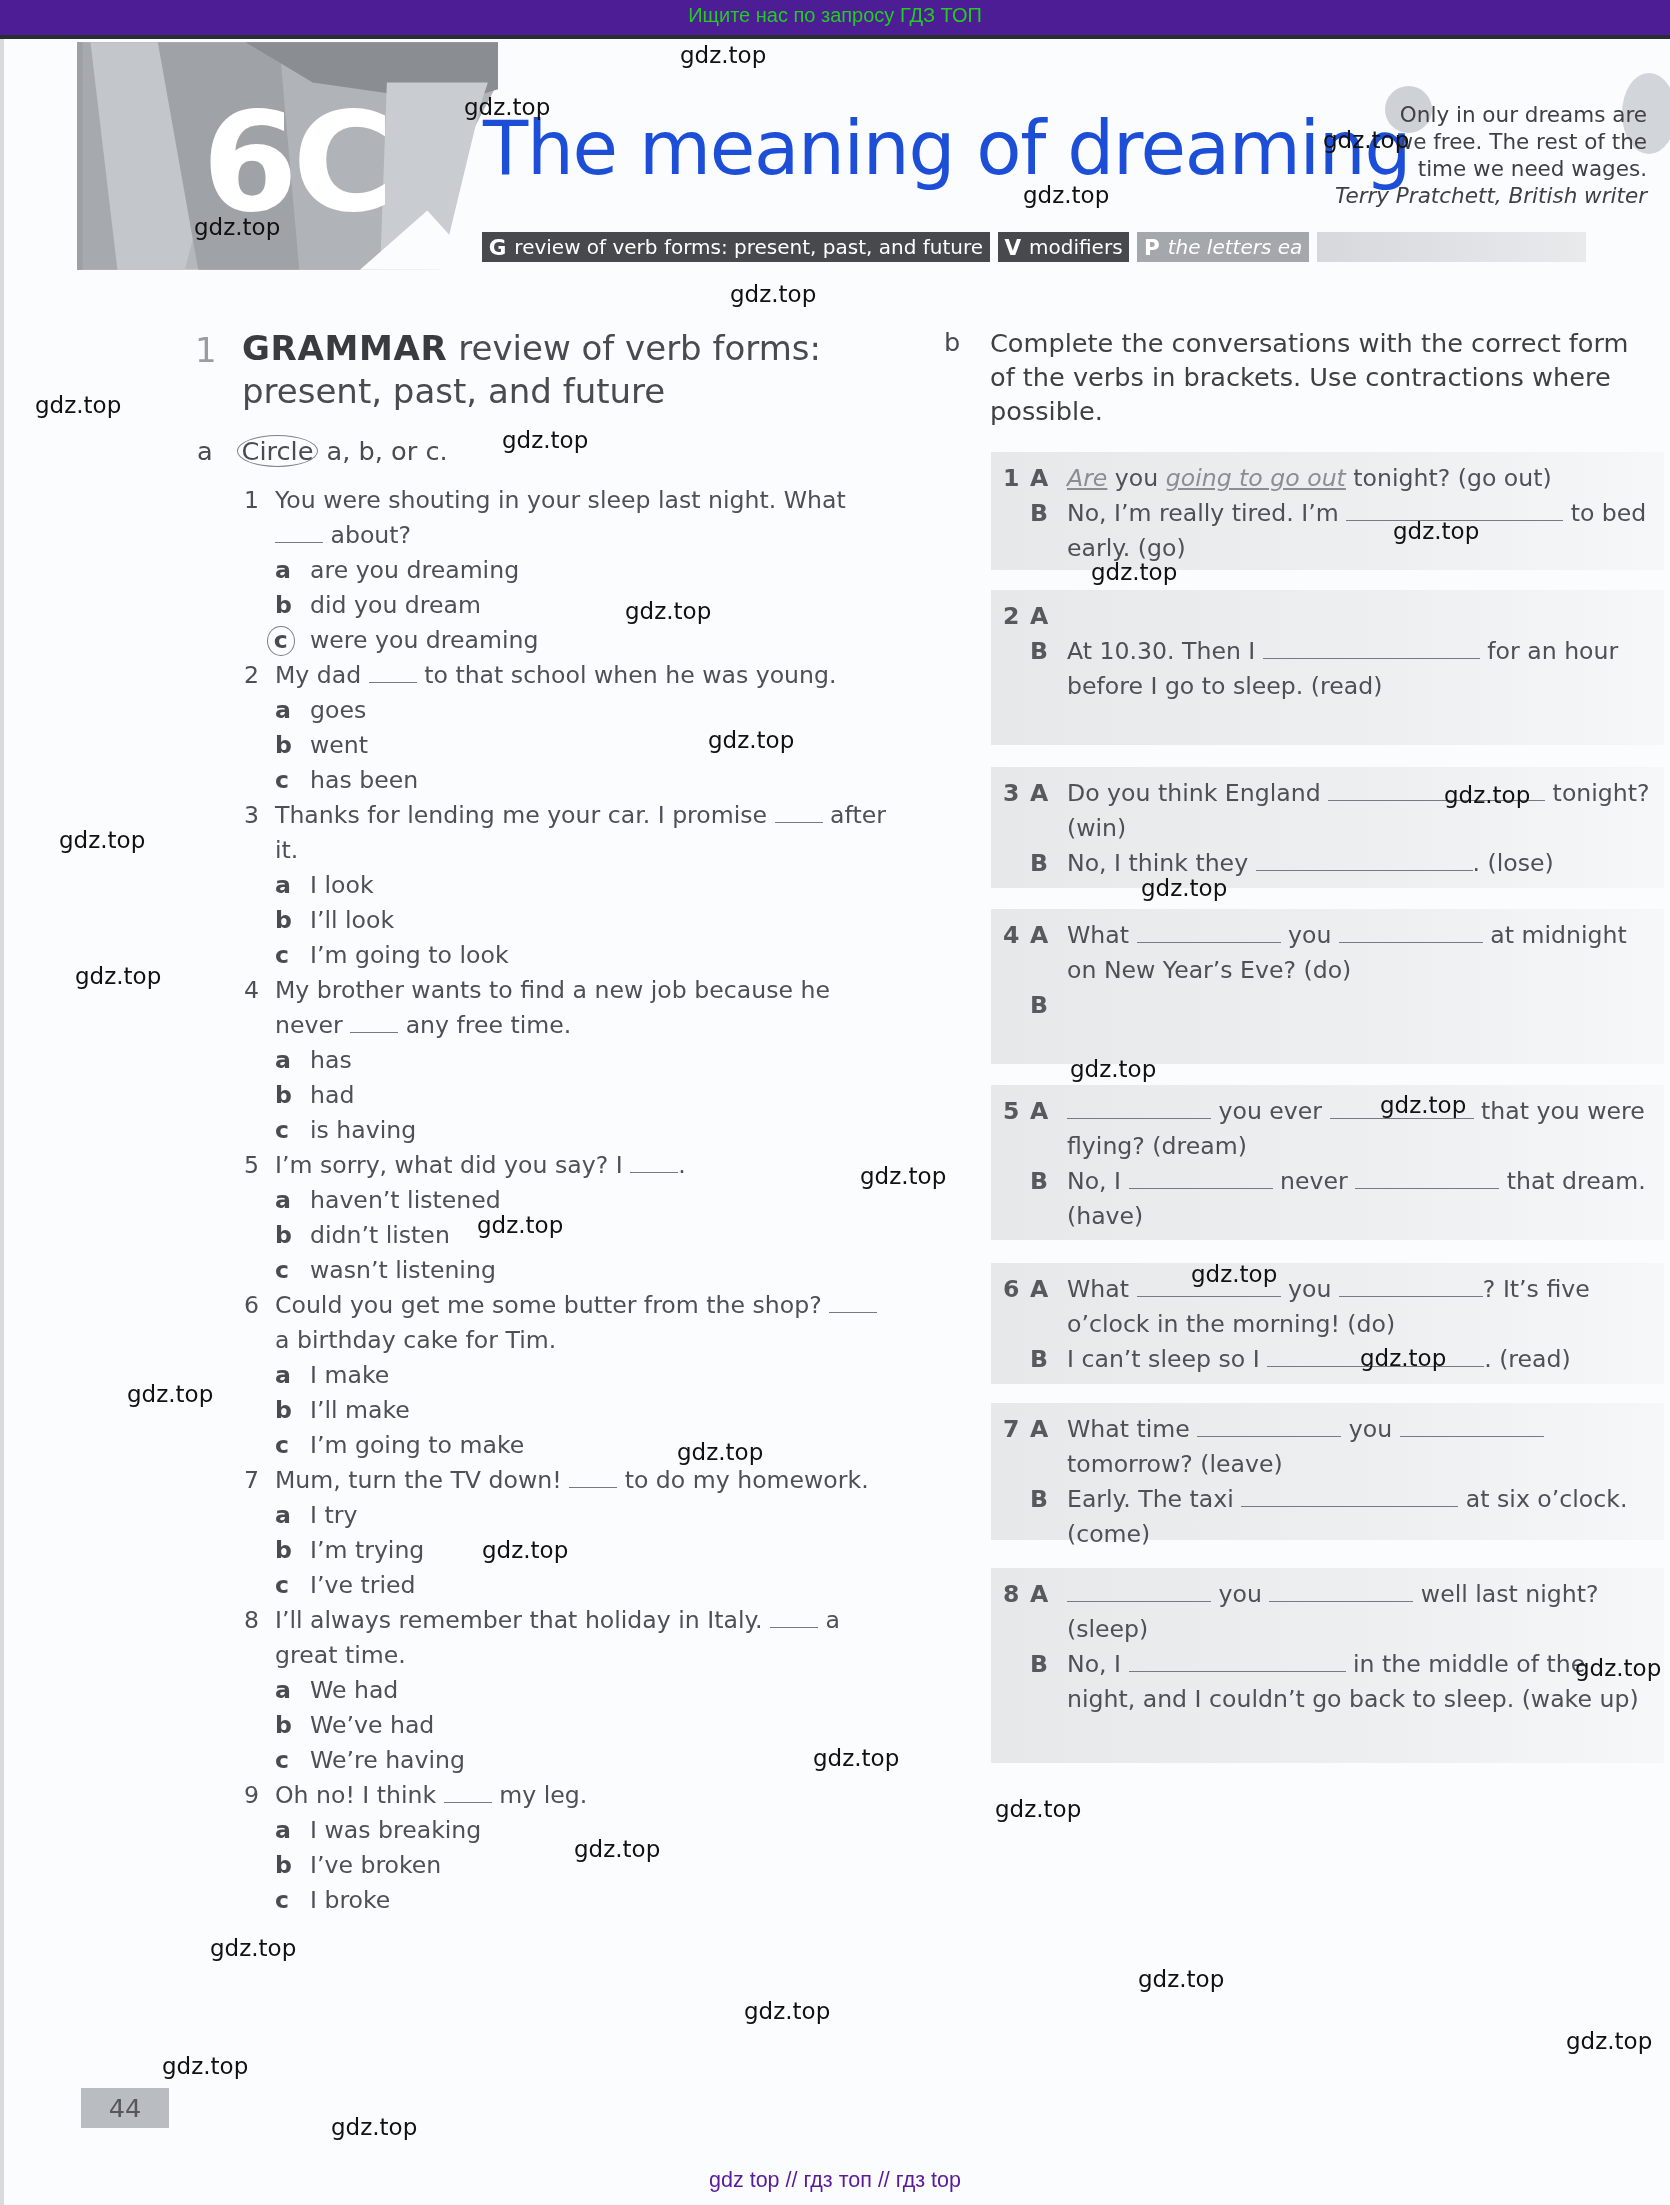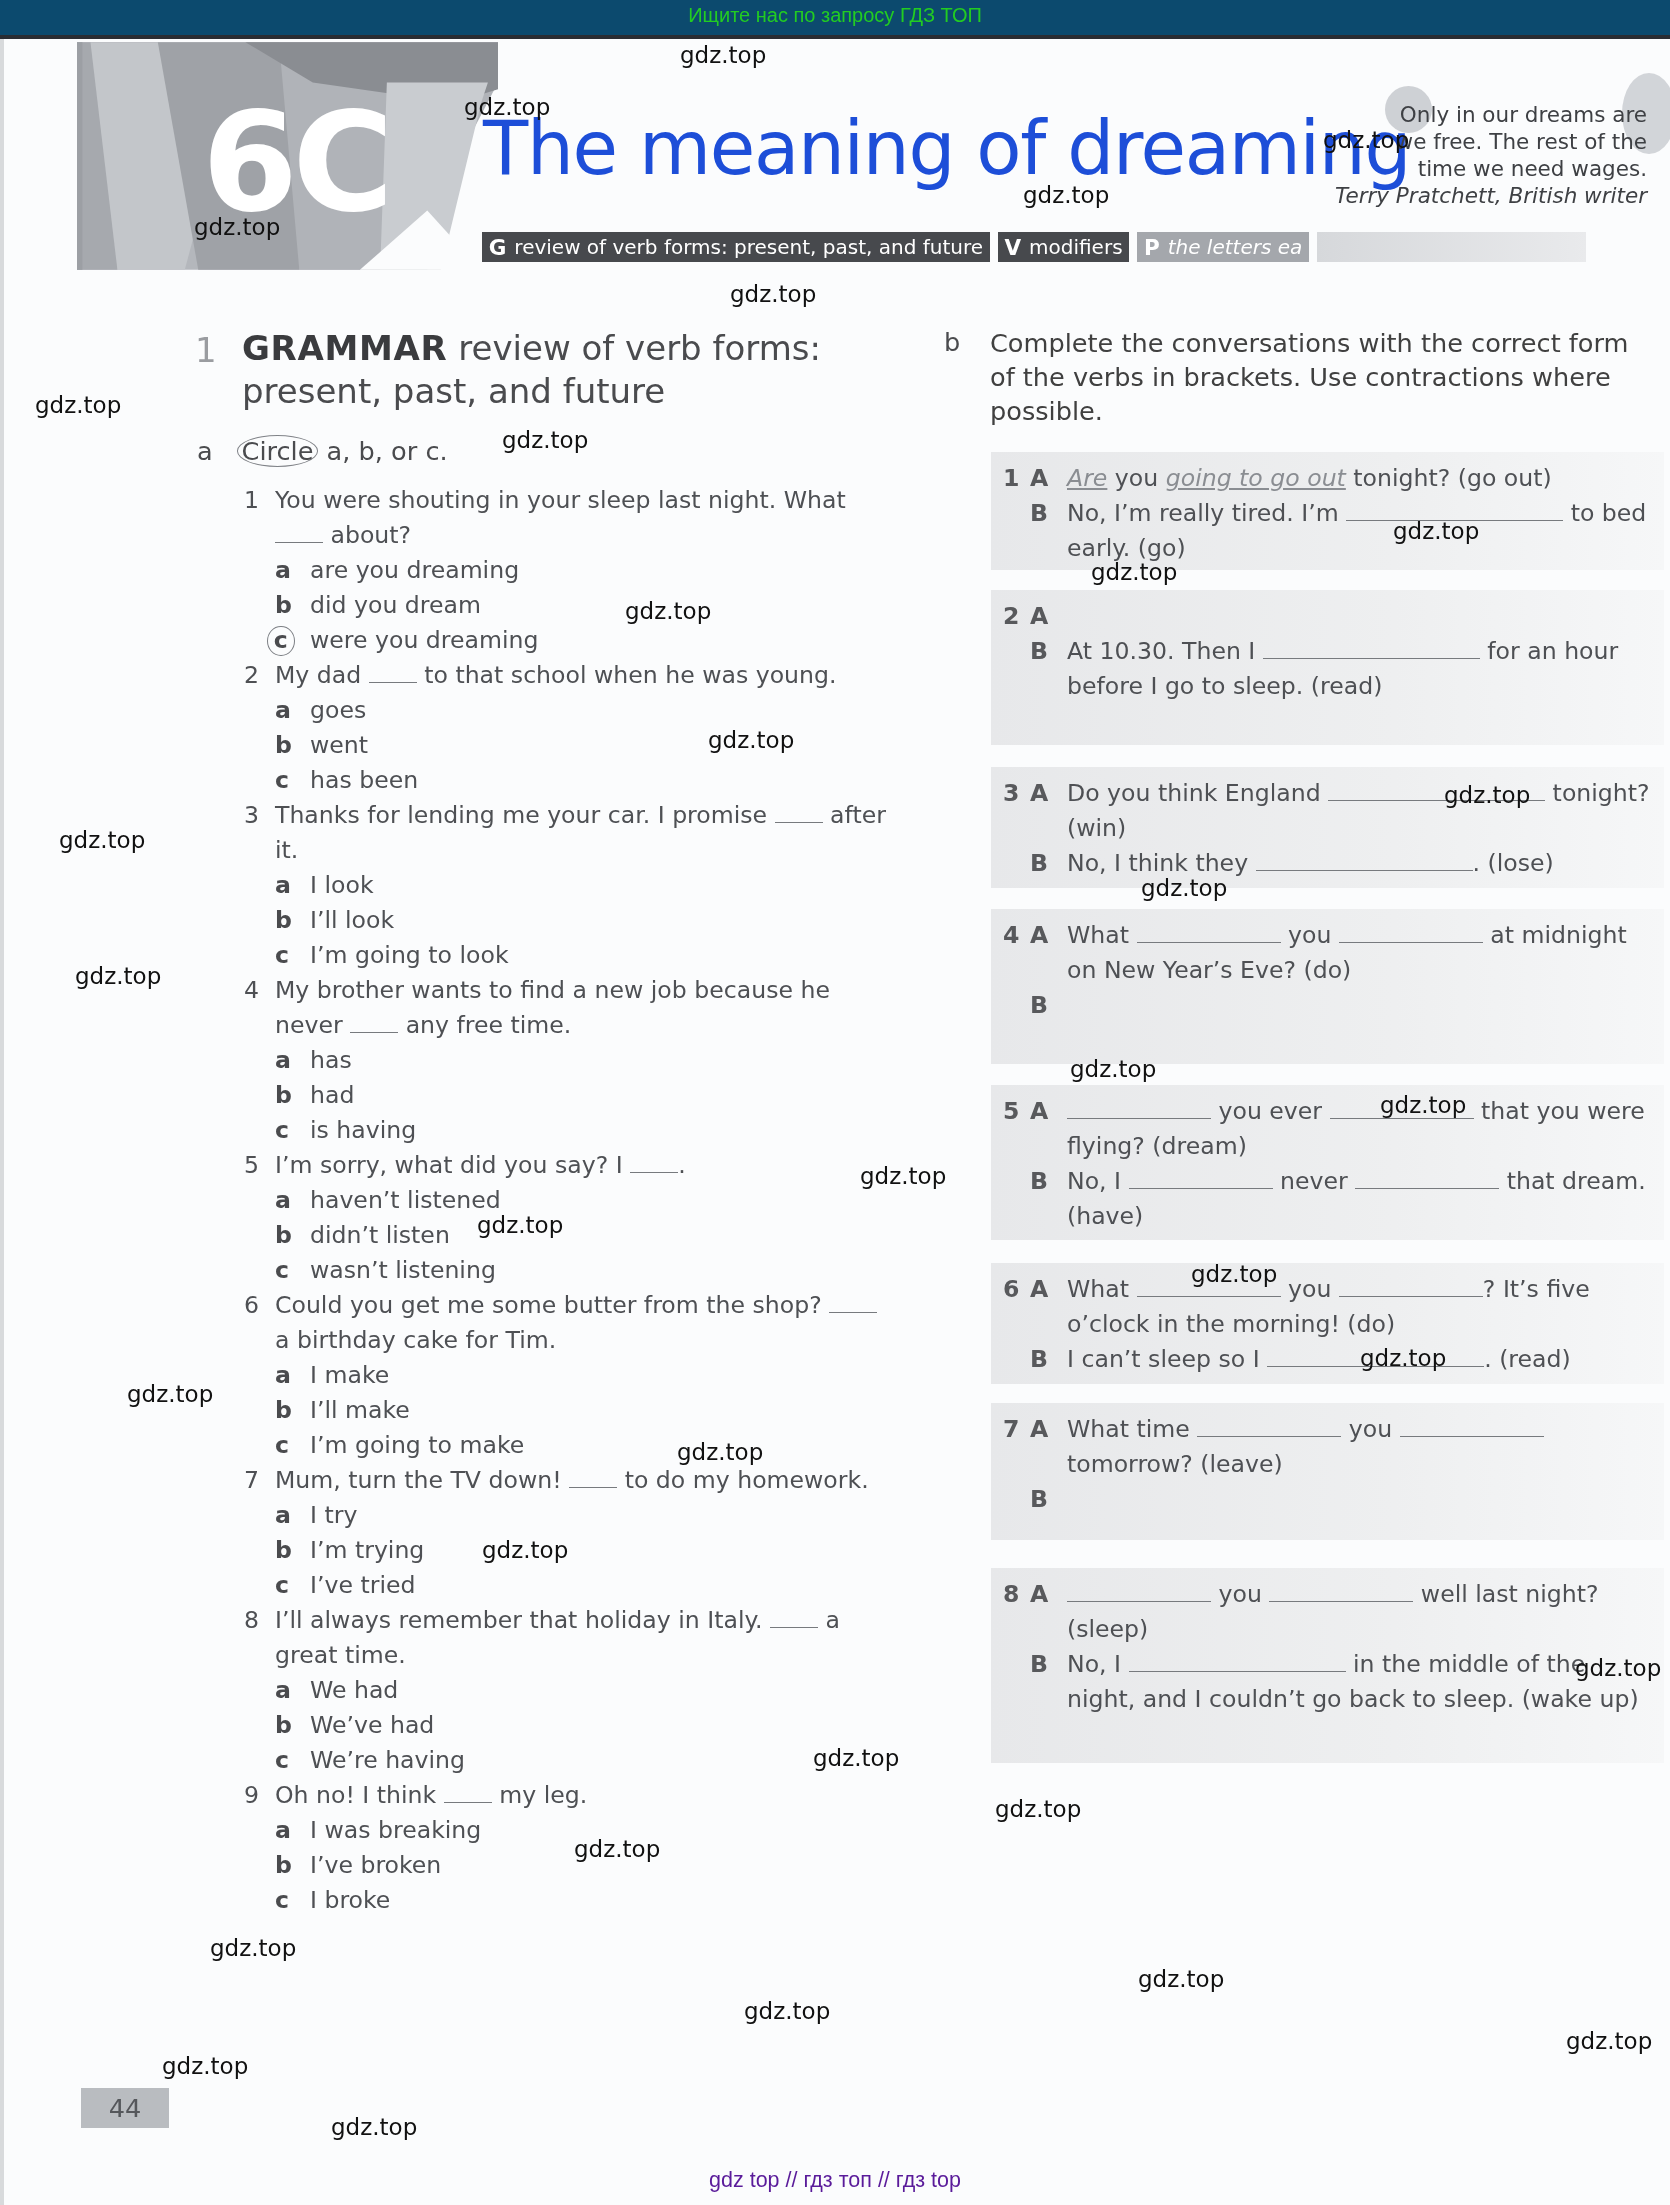--- a/index.html
+++ b/index.html
@@ -4,21 +4,21 @@
 <style>
   html, body { margin:0; padding:0; }
   body {
     width:1670px; height:2205px; position:relative; overflow:hidden;
     background:#fbfcfd;
     font-family:"DejaVu Sans", sans-serif;
     color:#4a4b4e;
   }
   .abs { position:absolute; }
   .top-banner {
-    left:0; top:0; width:1670px; height:35px; background:#0c4a6e;
+    left:0; top:0; width:1670px; height:35px; background:#4c1d95;
     text-align:center; color:#22cc22; font-size:20px; line-height:31px;
     font-family:"Liberation Sans", sans-serif;
   }
   .top-rule { left:0; top:35px; width:1670px; height:4px; background:#2a2d33; }
   .left-edge { left:0; top:39px; width:4px; height:2166px; background:#d8dadc; }
 
   
   .unit-art {
     left:77px; top:42px; width:421px; height:228px; overflow:hidden;
   }
@@ -380,20 +380,21 @@
     </div>
     <div class="convo" style="top: 1403px; height: 137px; padding-top: 9.4px; box-sizing: border-box;">
       <div class="row">
         <span class="cn">7</span>
         <span class="sp">A</span>
         <span class="txt"><span>What time </span><span class="blank" style="width: 144px;"></span><span> you </span><span class="blank" style="width: 144px;"></span><span> tomorrow? (leave)</span></span>
       </div>
       <div class="row">
         <span class="cn blank-num">7</span>
         <span class="sp">B</span>
+        <span class="txt"><span>Early. The taxi </span><span class="blank" style="width: 217px;"></span><span> at six o’clock. (come)</span></span>
       </div>
     </div>
     <div class="convo" style="top: 1568px; height: 195px; padding-top: 9.4px; box-sizing: border-box;">
       <div class="row">
         <span class="cn">8</span>
         <span class="sp">A</span>
         <span class="txt"><span class="blank" style="width: 144px;"></span><span> you </span><span class="blank" style="width: 144px;"></span><span> well last night? (sleep)</span></span>
       </div>
       <div class="row">
         <span class="cn blank-num">8</span>

